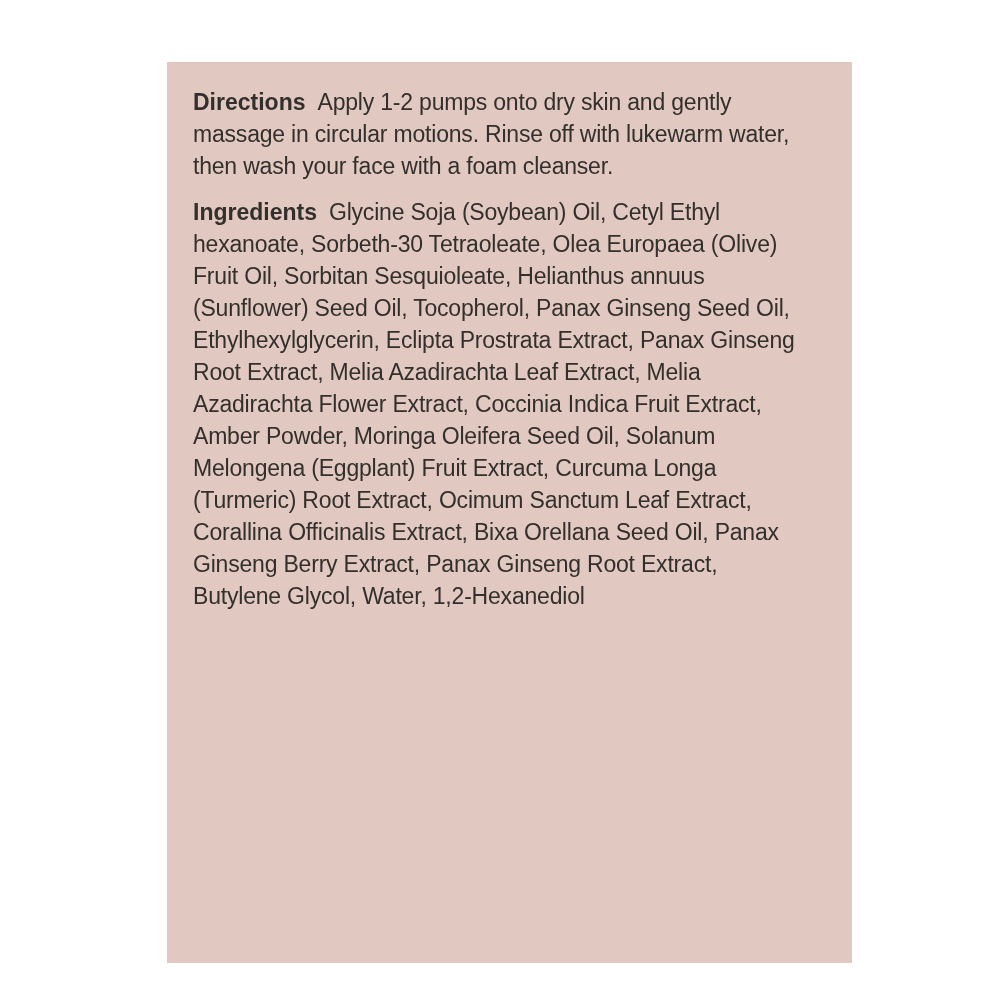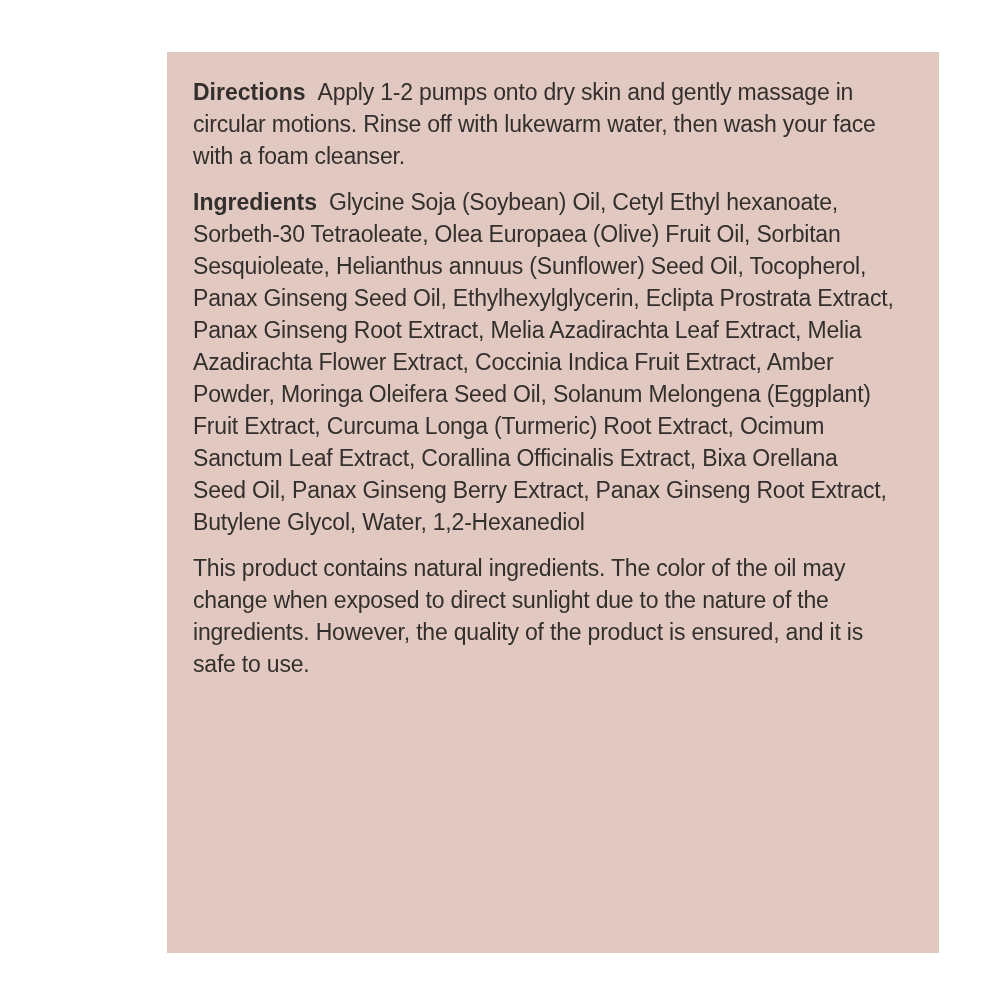--- a/index.html
+++ b/index.html
@@ -10,22 +10,22 @@
     position: relative;
     width: 1000px;
     height: 1000px;
     background: var(--page-bg, #ffffff);
     font-family: "Liberation Sans", sans-serif;
     overflow: hidden;
   }
   .label-panel {
     position: absolute;
     left: 167px;
-    top: 52px;
-    width: 772px;
+    top: 62px;
+    width: 685px;
     height: 901px;
     background: var(--panel-bg, #e1c9c1);
     box-sizing: border-box;
     padding: 24px 44px 20px 26px;
     color: var(--text-color, #332f2c);
   }
   .section {
     margin: 0 0 14px 0;
     font-size: 23px;
     line-height: 32px;
@@ -45,19 +45,16 @@
   <div class="label-panel">
 
     <p class="section">
       <strong class="heading">Directions</strong><span>Apply 1-2 pumps onto dry skin and gently massage in circular motions. Rinse off with lukewarm water, then wash your face with a foam cleanser.</span>
     </p>
 
     <p class="section">
       <strong class="heading">Ingredients</strong><span>Glycine Soja (Soybean) Oil, Cetyl Ethyl hexanoate, Sorbeth-30 Tetraoleate, Olea Europaea (Olive) Fruit Oil, Sorbitan Sesquioleate, Helianthus annuus (Sunflower) Seed Oil, Tocopherol, Panax Ginseng Seed Oil, Ethylhexylglycerin, Eclipta Prostrata Extract, Panax Ginseng Root Extract, Melia Azadirachta Leaf Extract, Melia Azadirachta Flower Extract, Coccinia Indica Fruit Extract, Amber Powder, Moringa Oleifera Seed Oil, Solanum Melongena (Eggplant) Fruit Extract, Curcuma Longa (Turmeric) Root Extract, Ocimum Sanctum Leaf Extract, Corallina Officinalis Extract, Bixa Orellana Seed Oil, Panax Ginseng Berry Extract, Panax Ginseng Root Extract, Butylene Glycol, Water, 1,2-Hexanediol</span>
     </p>
 
-    <p class="section">
-      <span>This product contains natural ingredients. The color of the oil may change when exposed to direct sunlight due to the nature of the ingredients. However, the quality of the product is ensured, and it is safe to use.</span>
-    </p>
 
 
   </div>
 </div>
 
 </body></html>

